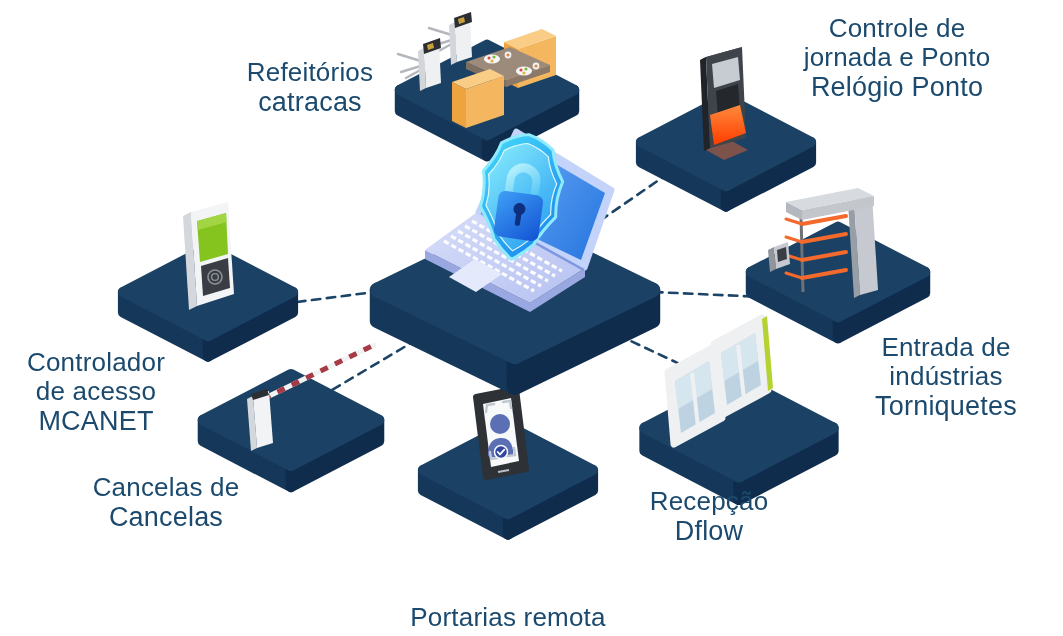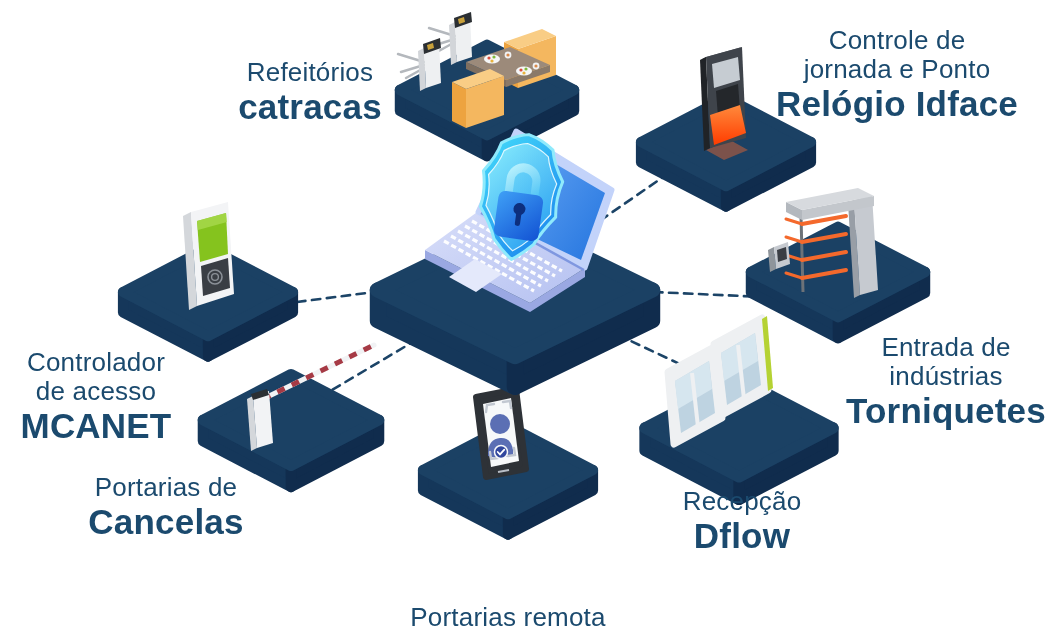--- a/index.html
+++ b/index.html
@@ -6,21 +6,21 @@
   .stage{position:relative;width:1063px;height:636px;background:#ffffff;overflow:hidden;
          font-family:"Liberation Sans",sans-serif;}
   .stage svg{position:absolute;left:0;top:0;}
   
   .pl{fill:#15375a;stroke:#15375a;stroke-width:12;stroke-linejoin:round;}
   .pr{fill:#102c4d;stroke:#102c4d;stroke-width:12;stroke-linejoin:round;}
   .pt{fill:#1b4164;stroke:#1b4164;stroke-width:12;stroke-linejoin:round;}
   .conn{fill:none;stroke:#1c4467;stroke-width:2.6;stroke-dasharray:8.5 6.5;stroke-linecap:round;}
   .lbl{position:absolute;width:260px;text-align:center;color:#1b4a6e;line-height:1.12;}
   .lbl .r{font-size:26px;font-weight:normal;letter-spacing:.2px;}
-  .lbl .b{font-size:35px;font-weight:700;letter-spacing:.2px;}
+  .lbl .b{font-size:27px;font-weight:400;letter-spacing:.2px;}
   .karr{stroke:#ffffff;stroke-width:3.2;stroke-dasharray:5.5 2.8;opacity:.95;fill:none;}
 </style>
 </head>
 <body>
 
 <div class="stage">
 <svg width="1063" height="636" viewBox="0 0 1063 636">
   <defs>
     <g id="slab">
       <path class="pl" d="M -100 0 L -100 24 L 0 76 L 0 52 Z"></path>
@@ -250,43 +250,43 @@
       </g>
     </g>
   </g>
 </svg>
 
 <div class="lbl" style="left:180px;top:58px;">
   <div class="r">Refeitórios</div>
   <div class="b">catracas</div>
 </div>
 
-<div class="lbl" style="left:767px;top:26px;">
+<div class="lbl" style="left:767px;top:14px;">
   <div class="r">Controle de</div>
   <div class="r">jornada e Ponto</div>
-  <div class="b">Relógio Idface</div>
+  <div class="b">Relógio Ponto</div>
 </div>
 
 <div class="lbl" style="left:-34px;top:348px;">
   <div class="r">Controlador</div>
   <div class="r">de acesso</div>
   <div class="b">MCANET</div>
 </div>
 
 <div class="lbl" style="left:36px;top:473px;">
-  <div class="r">Portarias de</div>
+  <div class="r">Cancelas de</div>
   <div class="b">Cancelas</div>
 </div>
 
 <div class="lbl" style="left:378px;top:561px;margin-top:42px;">
   <div class="r">Portarias remota</div>
   <div class="b">Idface</div>
 </div>
 
-<div class="lbl" style="left:612px;top:487px;">
+<div class="lbl" style="left:579px;top:487px;">
   <div class="r">Recepção</div>
   <div class="b">Dflow</div>
 </div>
 
 <div class="lbl" style="left:816px;top:333px;">
   <div class="r">Entrada de</div>
   <div class="r">indústrias</div>
   <div class="b">Torniquetes</div>
 </div>
 </div>

